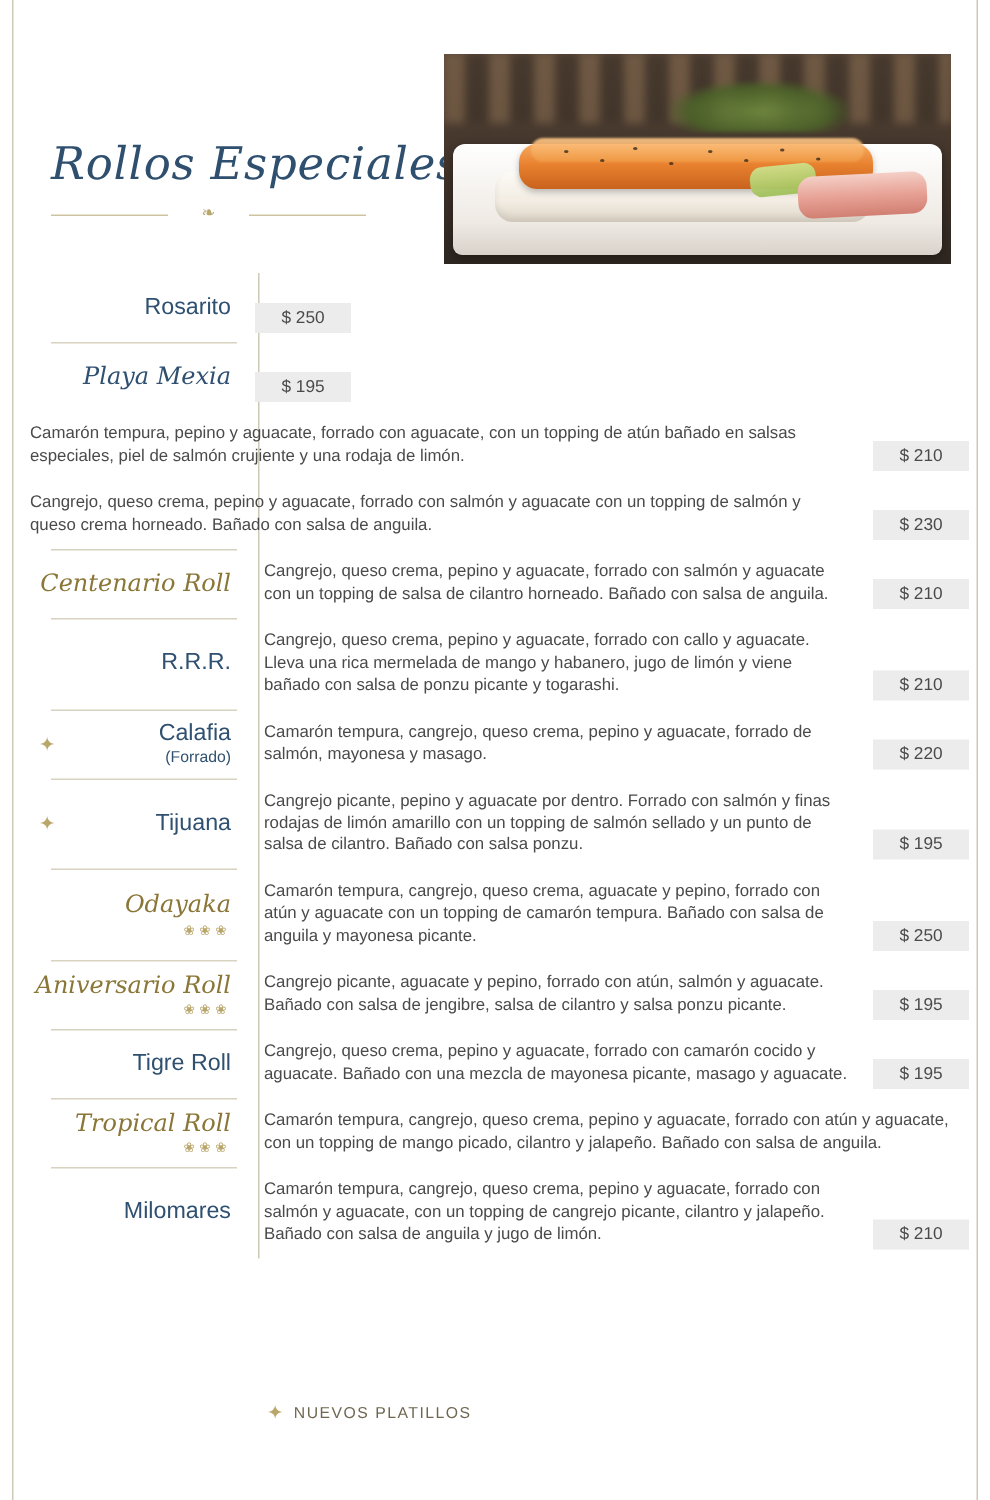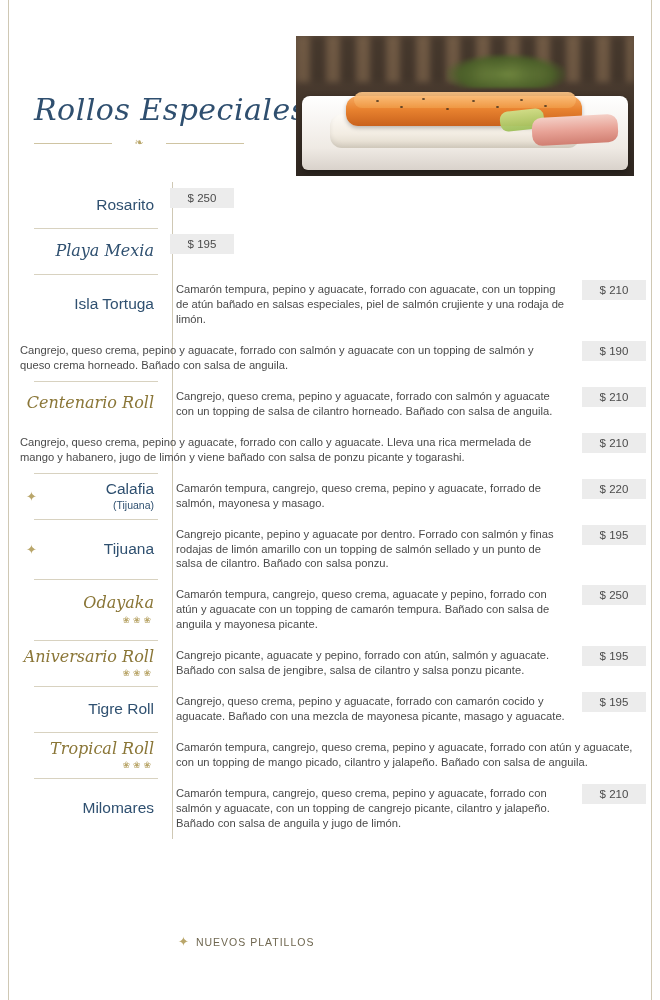--- a/index.html
+++ b/index.html
@@ -250,21 +250,21 @@
     font-size: 11.2px;
     line-height: 1.33;
     color: #4a4a4a;
     display: flex;
     align-items: center;
   }
   .price-cell {
     flex: 0 0 76px;
     width: 76px;
     display: flex;
-    align-items: flex-start;
+    align-items: flex-end;
     justify-content: center;
     padding: 6px 4px;
     box-sizing: border-box;
   }
   .price-pill {
     background: #ececec;
     color: #4a4a4a;
     font-size: 11.5px;
     padding: 4px 9px;
     min-width: 46px;
@@ -342,54 +342,54 @@
         </div>
         <div class="row">
           <div class="name-cell">
             <div class="name script">Playa Mexia</div>
           </div>
           <div class="price-cell">
             <div class="price-pill">$ 195</div>
           </div>
         </div>
         <div class="row">
-          <div class="name-cell">
-            <div class="name plain">Isla Tortuga</div>
-          </div>
           <div class="desc-cell">Camarón tempura, pepino y aguacate, forrado con aguacate, con un topping de atún bañado en salsas especiales, piel de salmón crujiente y una rodaja de limón.</div>
           <div class="price-cell">
             <div class="price-pill">$ 210</div>
           </div>
         </div>
         <div class="row">
           <div class="desc-cell">Cangrejo, queso crema, pepino y aguacate, forrado con salmón y aguacate con un topping de salmón y queso crema horneado. Bañado con salsa de anguila.</div>
           <div class="price-cell">
-            <div class="price-pill">$ 190</div>
+            <div class="price-pill">$ 230</div>
           </div>
         </div>
         <div class="row">
           <div class="name-cell">
             <div class="name script gold">Centenario Roll</div>
           </div>
           <div class="desc-cell">Cangrejo, queso crema, pepino y aguacate, forrado con salmón y aguacate con un topping de salsa de cilantro horneado. Bañado con salsa de anguila.</div>
           <div class="price-cell">
             <div class="price-pill">$ 210</div>
           </div>
         </div>
         <div class="row">
+          <div class="name-cell">
+            <div class="name plain">R.R.R.</div>
+          </div>
           <div class="desc-cell">Cangrejo, queso crema, pepino y aguacate, forrado con callo y aguacate. Lleva una rica mermelada de mango y habanero, jugo de limón y viene bañado con salsa de ponzu picante y togarashi.</div>
           <div class="price-cell">
             <div class="price-pill">$ 210</div>
           </div>
         </div>
         <div class="row">
           <div class="name-cell">
             <span class="new-mark">✦</span>
             <div class="name plain">Calafia</div>
-            <div class="sub">(Tijuana)</div>
+            <div class="sub">(Forrado)</div>
           </div>
           <div class="desc-cell">Camarón tempura, cangrejo, queso crema, pepino y aguacate, forrado de salmón, mayonesa y masago.</div>
           <div class="price-cell">
             <div class="price-pill">$ 220</div>
           </div>
         </div>
         <div class="row">
           <div class="name-cell">
             <span class="new-mark">✦</span>
             <div class="name plain">Tijuana</div>

